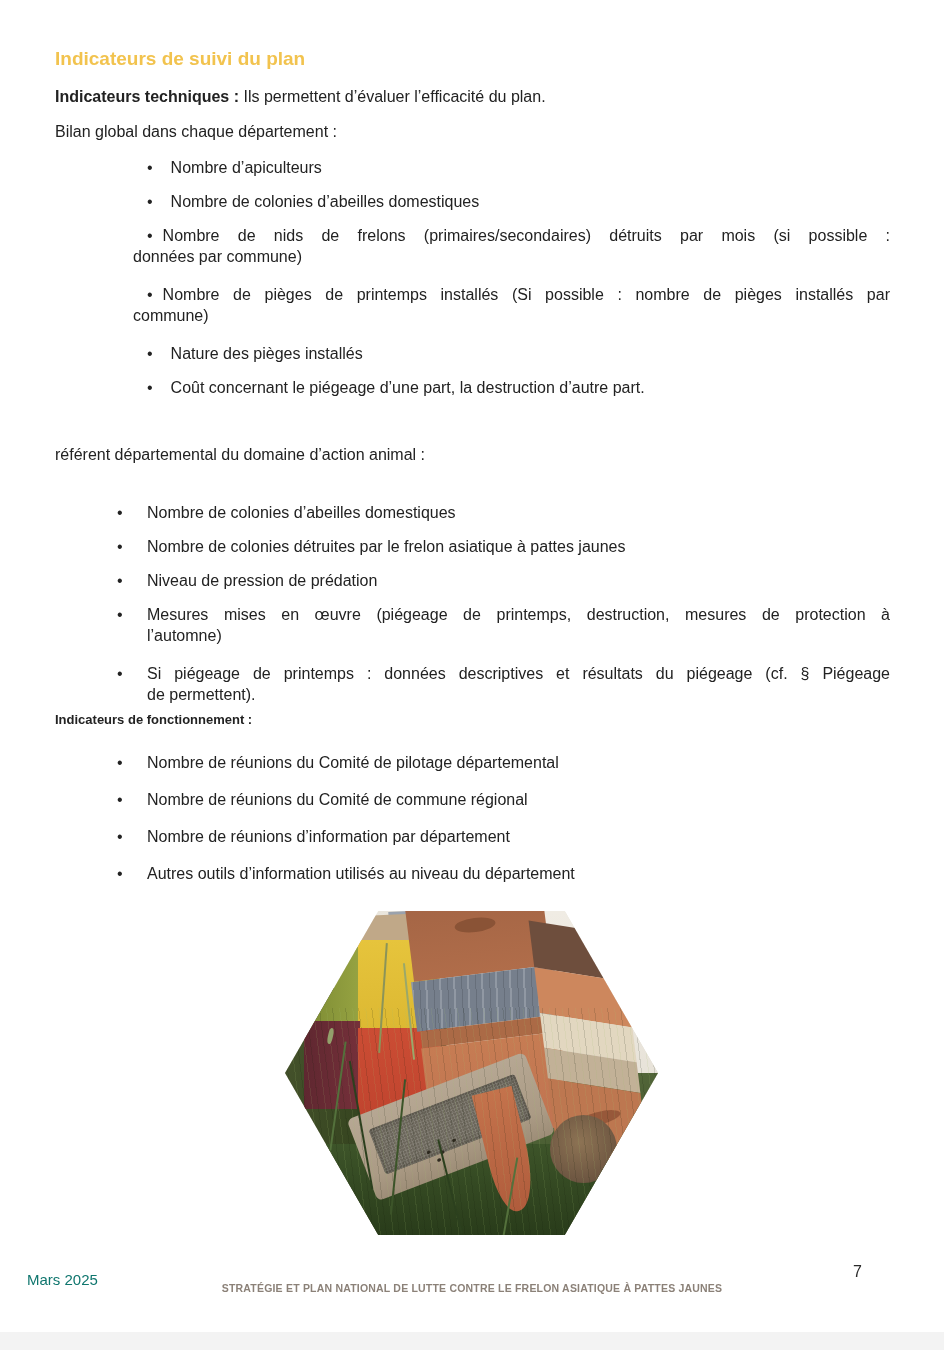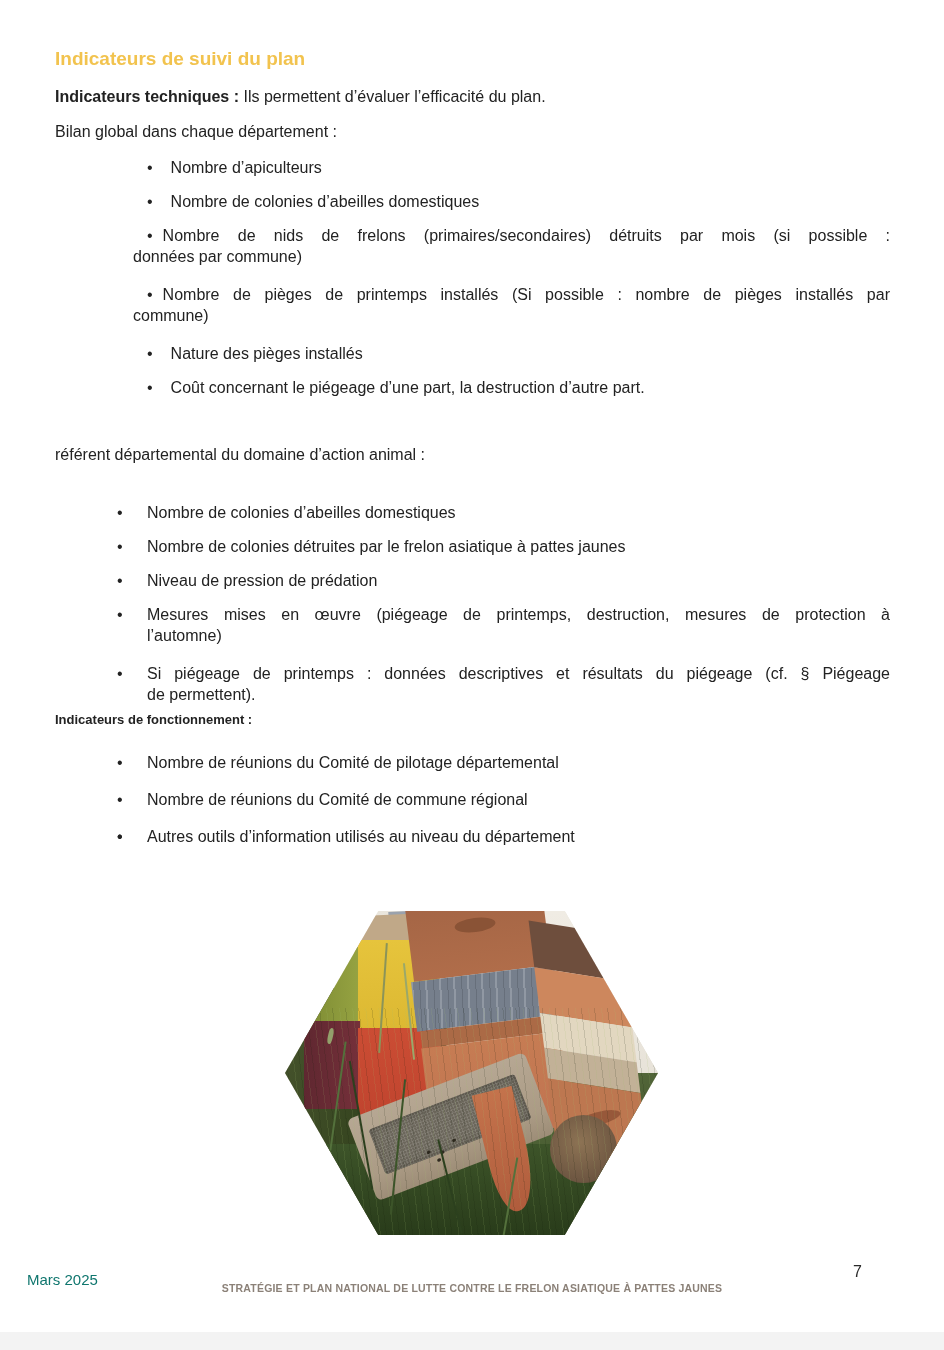--- a/index.html
+++ b/index.html
@@ -147,21 +147,21 @@
       <div class="jline">Si piégeage de printemps : données descriptives et résultats du piégeage (cf. § Piégeage</div>
       <div class="wrapline">de permettent).</div>
     </div>
   </div>
 
   <div class="abs h2">Indicateurs de fonctionnement :</div>
 
   <div class="abs list3">
     <div class="li hang"><span class="blt">•</span><span>Nombre de réunions du Comité de pilotage départemental</span></div>
     <div class="li hang"><span class="blt">•</span><span>Nombre de réunions du Comité de commune régional</span></div>
-    <div class="li hang"><span class="blt">•</span></div>
+    <div class="li hang"><span class="blt">•</span><span>Nombre de réunions d’information par département</span></div>
     <div class="li hang"><span class="blt">•</span><span>Autres outils d’information utilisés au niveau du département</span></div>
   </div>
 
   <div class="abs hex">
     <div class="hx-bg"></div>
     <div class="hx-sky"></div>
     <div class="hx-grass-left"></div>
     <div class="hx-grass-right"></div>
     <div class="bx-lid2"></div>
     <div class="bx-tan"></div>

